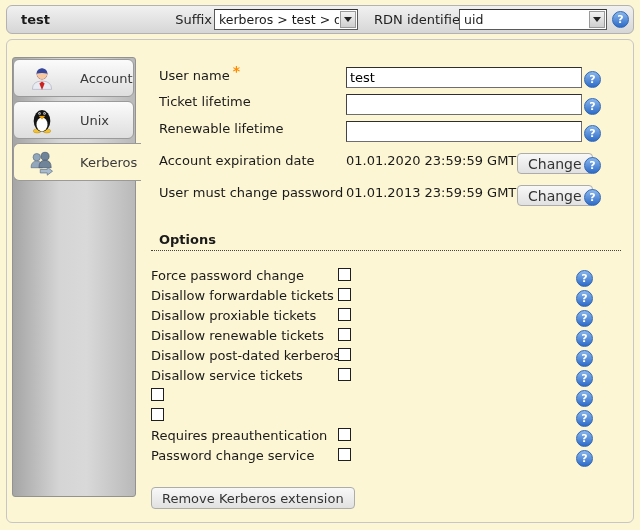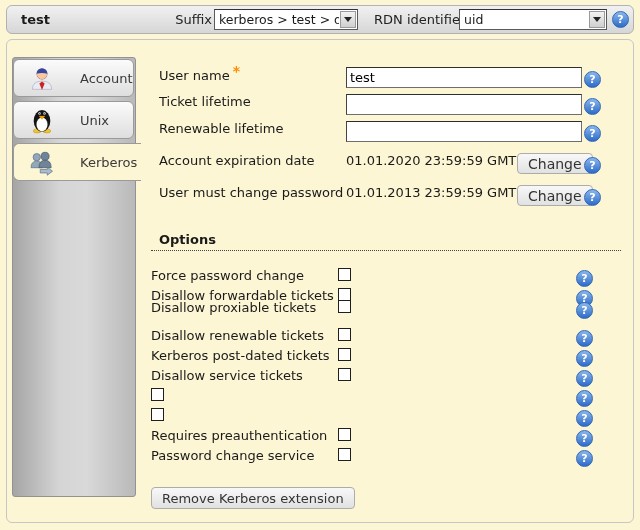--- a/index.html
+++ b/index.html
@@ -200,32 +200,32 @@
   <div class="optrow" style="top:228px">
     <span class="lbl">Force password change</span>
     <span class="cb"></span>
     <span class="help">?</span>
   </div>
   <div class="optrow" style="top:248px">
     <span class="lbl">Disallow forwardable tickets</span>
     <span class="cb"></span>
     <span class="help">?</span>
   </div>
-  <div class="optrow" style="top:260px">
+  <div class="optrow" style="top:268px">
     <span class="lbl">Disallow proxiable tickets</span>
     <span class="cb"></span>
     <span class="help">?</span>
   </div>
   <div class="optrow" style="top:288px">
     <span class="lbl">Disallow renewable tickets</span>
     <span class="cb"></span>
     <span class="help">?</span>
   </div>
   <div class="optrow" style="top:308px">
-    <span class="lbl">Kerberos post-dated tickets</span>
+    <span class="lbl">Disallow post-dated kerberos</span>
     <span class="cb"></span>
     <span class="help">?</span>
   </div>
   <div class="optrow" style="top:328px">
     <span class="lbl">Disallow service tickets</span>
     <span class="cb"></span>
     <span class="help">?</span>
   </div>
   <div class="optrow" style="top:348px">
     <span class="cb"></span>

